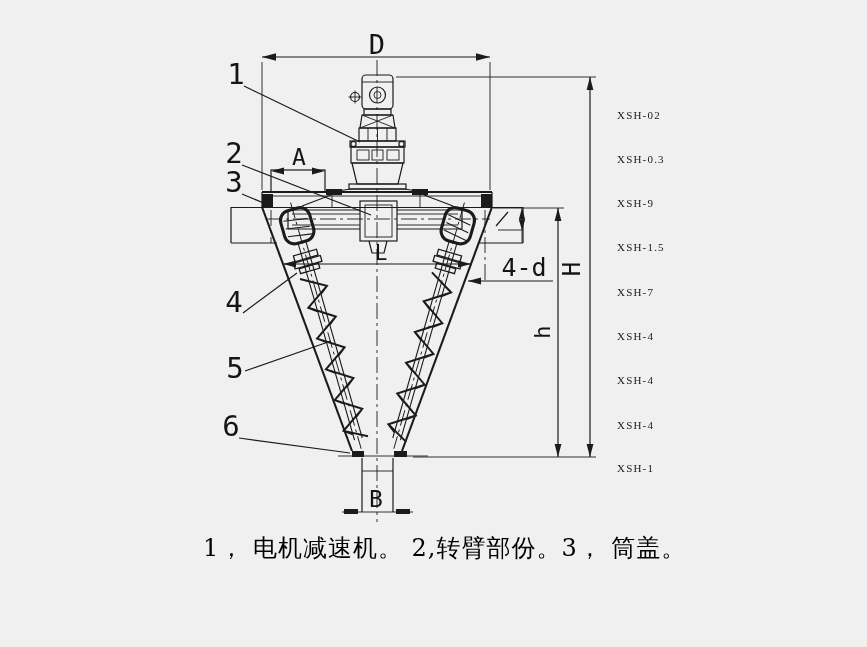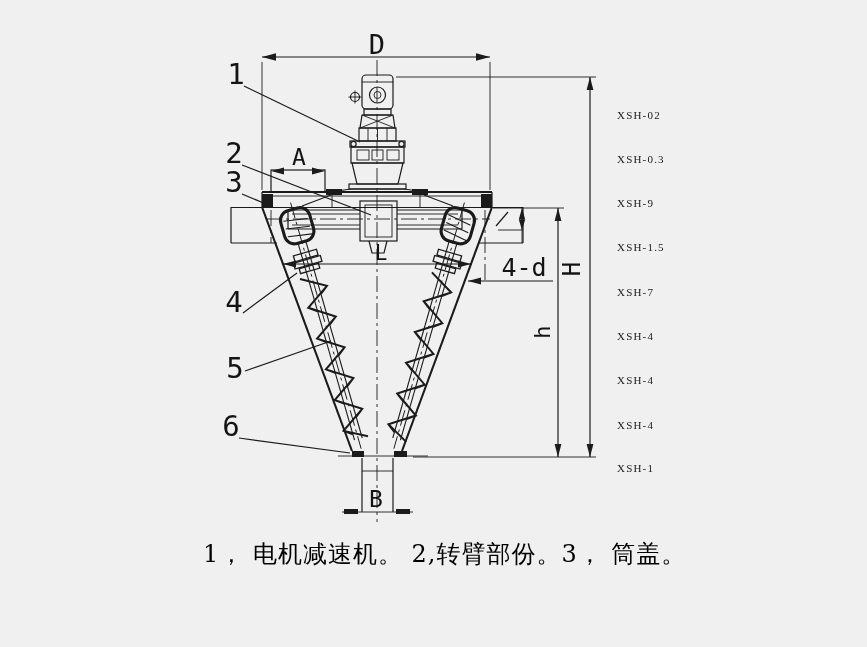--- a/index.html
+++ b/index.html
@@ -6,21 +6,21 @@
   body{background:#e8e8e9;font-family:"Liberation Sans",sans-serif;}
   #stage{position:relative;width:867px;height:647px;background:#f0f0f1;overflow:hidden;}
   svg text{fill:#141414;}
   .dimtxt{font-family:"DejaVu Sans Mono",monospace;font-weight:400;}
   .callout{font-family:"DejaVu Sans Mono",monospace;font-weight:400;font-size:29px;}
   .model-list{position:absolute;left:617px;top:0;width:120px;}
   .model-item{position:absolute;left:0;height:16px;font-family:"Liberation Serif",serif;
               font-size:11px;letter-spacing:1.2px;color:#191919;white-space:nowrap;}
   .legend{position:absolute;left:203px;top:526px;width:460px;color:#000;
           font-family:"DejaVu Serif",serif;font-size:24px;line-height:45px;
-          letter-spacing:1px;white-space:nowrap;margin-top:6px;}
+          letter-spacing:1px;white-space:nowrap;}
   .ln{stroke:#1b1b1b;stroke-width:1.2;fill:none;}
   .ln2{stroke:#1b1b1b;stroke-width:2.1;fill:none;}
   .thin{stroke:#1b1b1b;stroke-width:0.9;fill:none;}
   .cl{stroke:#1b1b1b;stroke-width:0.9;fill:none;stroke-dasharray:16 4 3 4;}
   .blk{fill:#1b1b1b;stroke:none;}
   #screw line.sh{stroke:#1b1b1b;stroke-width:1.1;}
   #screw rect{stroke:#1b1b1b;fill:none;stroke-width:1.3;}
   #screw rect.bear{stroke-width:3.1;}
   #screwflights path{stroke:#1b1b1b;stroke-width:2;fill:none;}
 </style>

